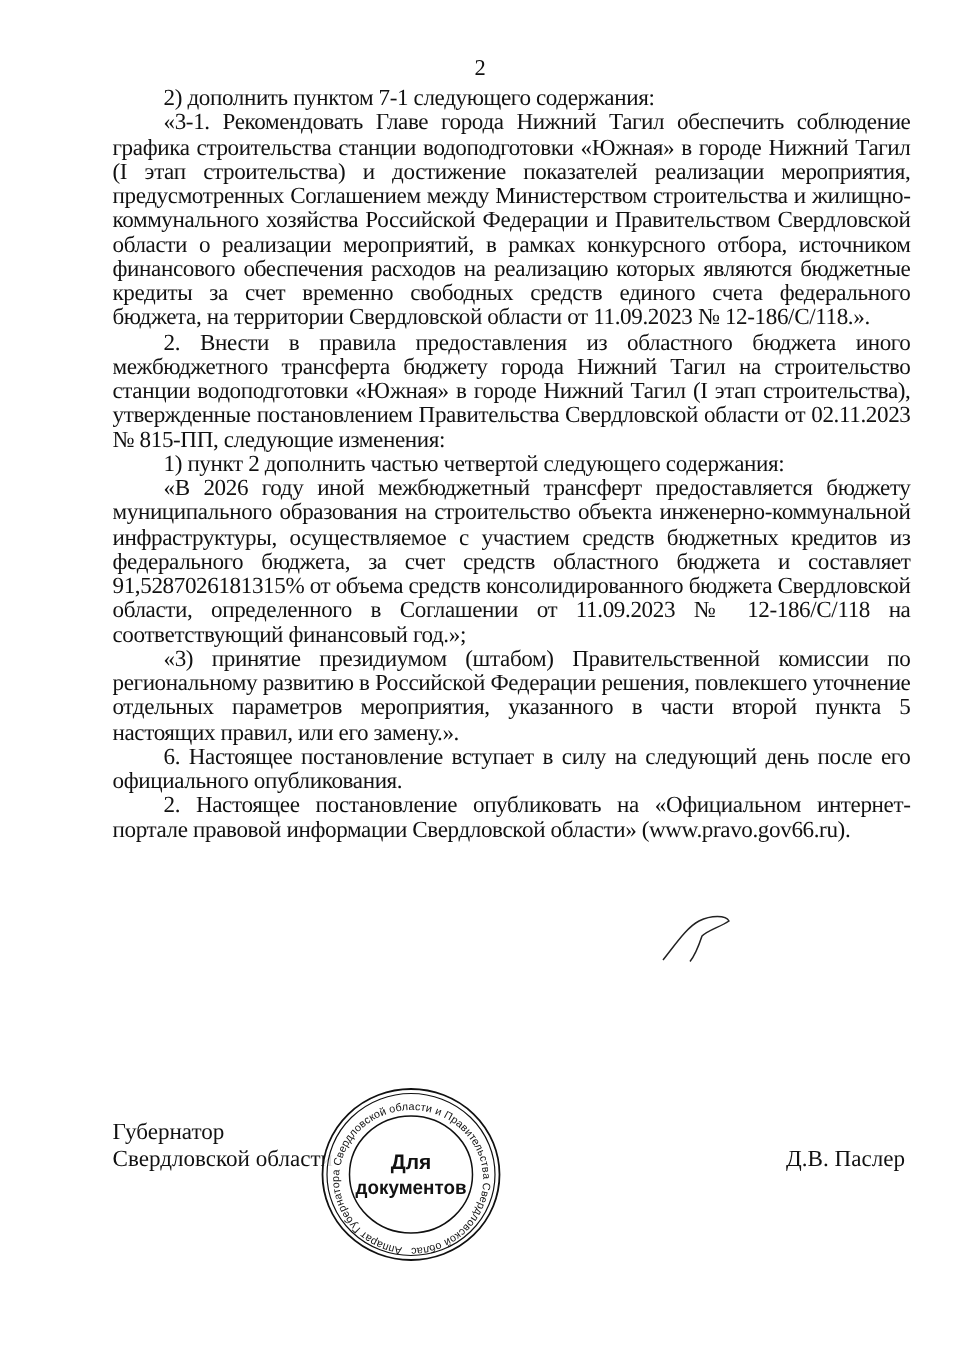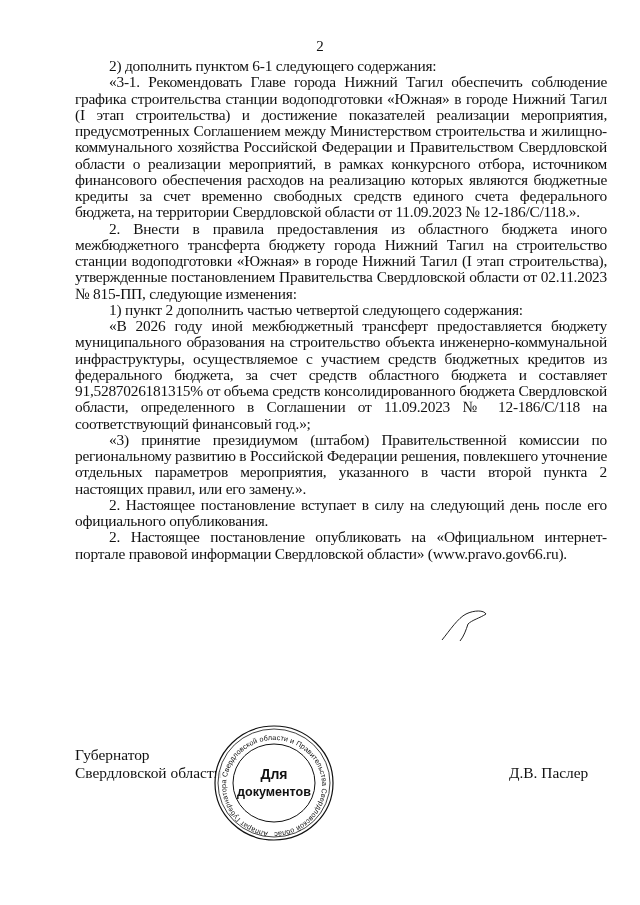--- a/index.html
+++ b/index.html
@@ -18,42 +18,42 @@
     letter-spacing: -0.25px;
   }
   .body-text p {
     margin: 0; text-align: justify; text-indent: 34px;
     text-align-last: left;
   }
   .sig-block {
     position: absolute; top: 746px; left: 75px; font-size: 15.4px; line-height: 18px;
   }
   .sig-name {
-    position: absolute; top: 764px; left: 509px; font-size: 15.4px;
+    position: absolute; top: 764px; left: 524px; font-size: 15.4px;
   }
   .stamp {
     position: absolute; left: 213px; top: 724px; width: 122px; height: 118px;
   }
   .scribble {
     position: absolute; left: 440px; top: 608px; width: 50px; height: 34px;
   }
 </style>
 </head>
 <body>
 
 <div class="page-num">2</div>
 
 <div class="body-text">
-  <p>2) дополнить пунктом 6-1 следующего содержания:</p>
+  <p>2) дополнить пунктом 7-1 следующего содержания:</p>
   <p>«3-1. Рекомендовать Главе города Нижний Тагил обеспечить соблюдение графика строительства станции водоподготовки «Южная» в городе Нижний Тагил (I этап строительства) и достижение показателей реализации мероприятия, предусмотренных Соглашением между Министерством строительства и жилищно-коммунального хозяйства Российской Федерации и Правительством Свердловской области о реализации мероприятий, в рамках конкурсного отбора, источником финансового обеспечения расходов на реализацию которых являются бюджетные кредиты за счет временно свободных средств единого счета федерального бюджета, на территории Свердловской области от 11.09.2023 № 12-186/С/118.».</p>
   <p>2. Внести в правила предоставления из областного бюджета иного межбюджетного трансферта бюджету города Нижний Тагил на строительство станции водоподготовки «Южная» в городе Нижний Тагил (I этап строительства), утвержденные постановлением Правительства Свердловской области от 02.11.2023 № 815-ПП, следующие изменения:</p>
   <p>1) пункт 2 дополнить частью четвертой следующего содержания:</p>
   <p>«В 2026 году иной межбюджетный трансферт предоставляется бюджету муниципального образования на строительство объекта инженерно-коммунальной инфраструктуры, осуществляемое с участием средств бюджетных кредитов из федерального бюджета, за счет средств областного бюджета и составляет 91,5287026181315% от объема средств консолидированного бюджета Свердловской области, определенного в Соглашении от 11.09.2023 № 12-186/С/118 на соответствующий финансовый год.»;</p>
-  <p>«3) принятие президиумом (штабом) Правительственной комиссии по региональному развитию в Российской Федерации решения, повлекшего уточнение отдельных параметров мероприятия, указанного в части второй пункта 2 настоящих правил, или его замену.».</p>
-  <p>2. Настоящее постановление вступает в силу на следующий день после его официального опубликования.</p>
+  <p>«3) принятие президиумом (штабом) Правительственной комиссии по региональному развитию в Российской Федерации решения, повлекшего уточнение отдельных параметров мероприятия, указанного в части второй пункта 5 настоящих правил, или его замену.».</p>
+  <p>6. Настоящее постановление вступает в силу на следующий день после его официального опубликования.</p>
   <p>2. Настоящее постановление опубликовать на «Официальном интернет-портале правовой информации Свердловской области» (www.pravo.gov66.ru).</p>
 </div>
 
 <svg class="scribble" viewBox="0 0 50 34">
   <path d="M2 32 C10 22, 18 10, 26 6 C34 2, 44 2, 46 6 C40 10, 32 12, 28 16 C26 22, 24 28, 20 33" fill="none" stroke="#222" stroke-width="1"></path>
 </svg>
 
 <div class="sig-block">
   <div>Губернатор</div>
   <div>Свердловской области</div>

